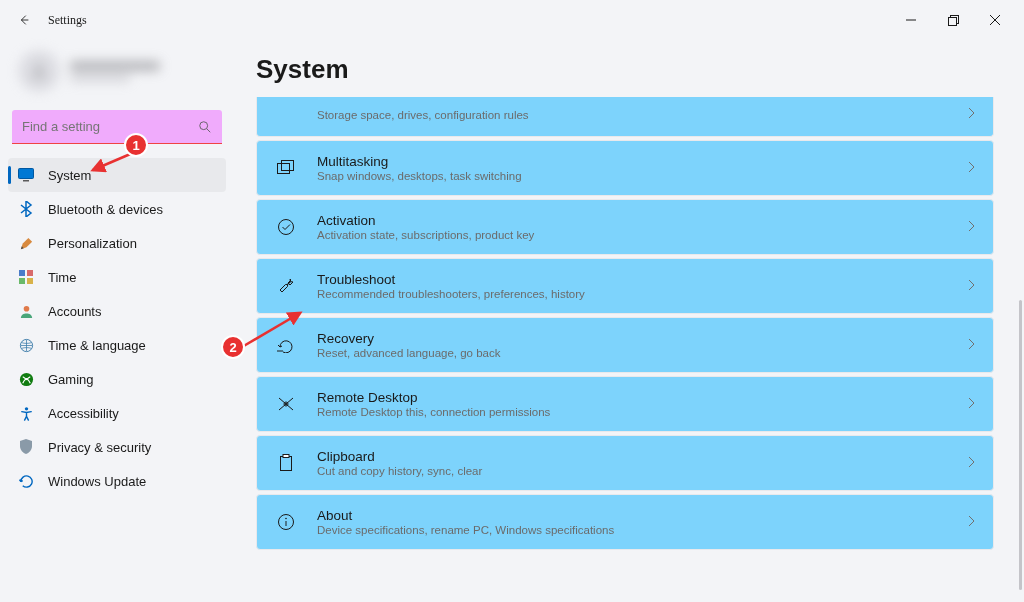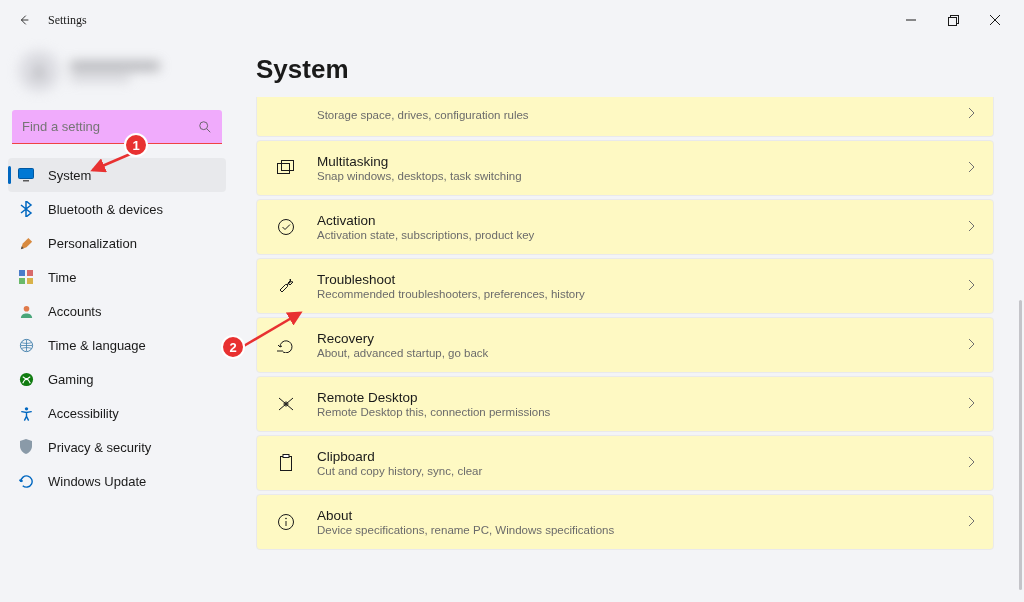--- a/index.html
+++ b/index.html
@@ -82,21 +82,21 @@
       flex: 1;
       padding: 0 30px 20px 22px;
       overflow-y: auto;
     }
     .main h1 {
       font-size: 26px; font-weight: 600;
       margin: 14px 0 12px 0;
     }
     .cards { display: flex; flex-direction: column; gap: 3px; }
     .card {
-      background: #fef9c3;
+      background: #7dd3fc;
       border: 1px solid #e9e9ec;
       border-radius: 4px;
       display: flex; align-items: center;
       padding: 10px 18px 10px 18px;
       cursor: pointer;
       min-height: 56px;
     }
     .card.truncated { border-top: none; border-radius: 0 0 4px 4px; min-height: 40px; padding-top:4px; padding-bottom:8px;}
     .card-icon { width: 22px; height: 22px; margin-right: 20px; display:flex;align-items:center;justify-content:center; color:#1a1a1a;}
     .card-body { flex: 1; }
@@ -328,21 +328,21 @@
 
       <div class="card">
         <span class="card-icon">
             <svg width="20" height="16" viewBox="0 0 20 16">
               <path d="M4 10a6 6 0 1 1 3 5M4 10l-2-2m2 2l2-1" stroke="currentColor" fill="none"></path>
               <path d="M1 14h6" stroke="currentColor"></path>
             </svg>
           </span>
         <div class="card-body">
           <div class="card-title">Recovery</div>
-          <div class="card-sub">About, advanced startup, go back</div>
+          <div class="card-sub">Reset, advanced language, go back</div>
         </div>
         <span class="chev"><svg width="8" height="12" viewBox="0 0 8 12">
               <path d="M2 1l5 5-5 5" stroke="currentColor" fill="none" stroke-width="1"></path>
             </svg></span>
       </div>
 
 
       <div class="card">
         <span class="card-icon">
             <svg width="18" height="16" viewBox="0 0 18 16">

